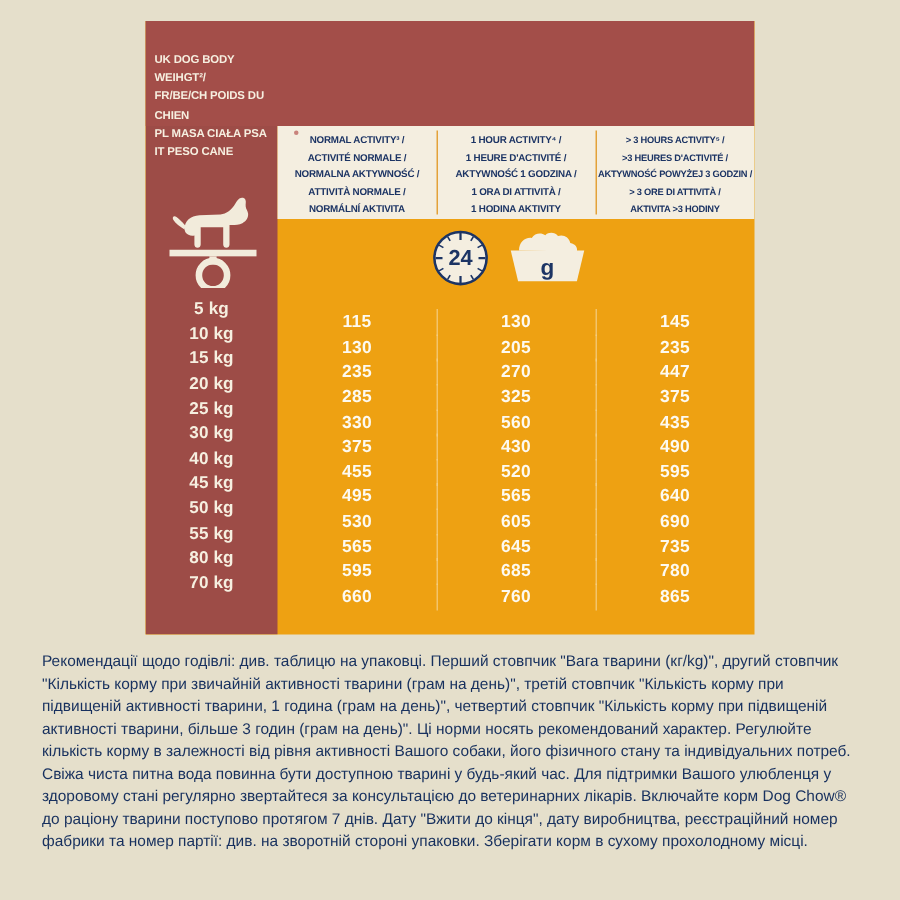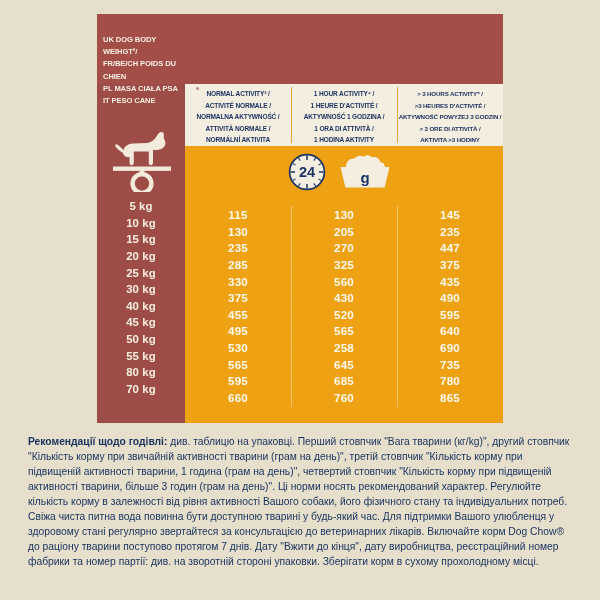--- a/index.html
+++ b/index.html
@@ -191,21 +191,21 @@
     position: absolute;
     left: 28px;
     top: 434px;
     width: 548px;
     color: #17305e;
     font-size: 10.3px;
     line-height: 15.05px;
     text-align: left;
     font-family: "Liberation Sans", sans-serif;
   }
-  .note b { font-weight: bold; }
+  .note b { font-weight: normal; }
   .note .lead { display: inline; }
 
   .deco-dot {
     position: absolute;
     left: 99px;
     top: 73px;
     width: 3px;
     height: 3px;
     border-radius: 50%;
     background: #c9837c;
@@ -353,21 +353,21 @@
       </div>
       <div class="row">
         <div class="cell-w">45 kg</div>
         <div class="cell-v">495</div>
         <div class="cell-v">565</div>
         <div class="cell-v">640</div>
       </div>
       <div class="row">
         <div class="cell-w">50 kg</div>
         <div class="cell-v">530</div>
-        <div class="cell-v">258</div>
+        <div class="cell-v">605</div>
         <div class="cell-v">690</div>
       </div>
       <div class="row">
         <div class="cell-w">55 kg</div>
         <div class="cell-v">565</div>
         <div class="cell-v">645</div>
         <div class="cell-v">735</div>
       </div>
       <div class="row">
         <div class="cell-w">80 kg</div>

